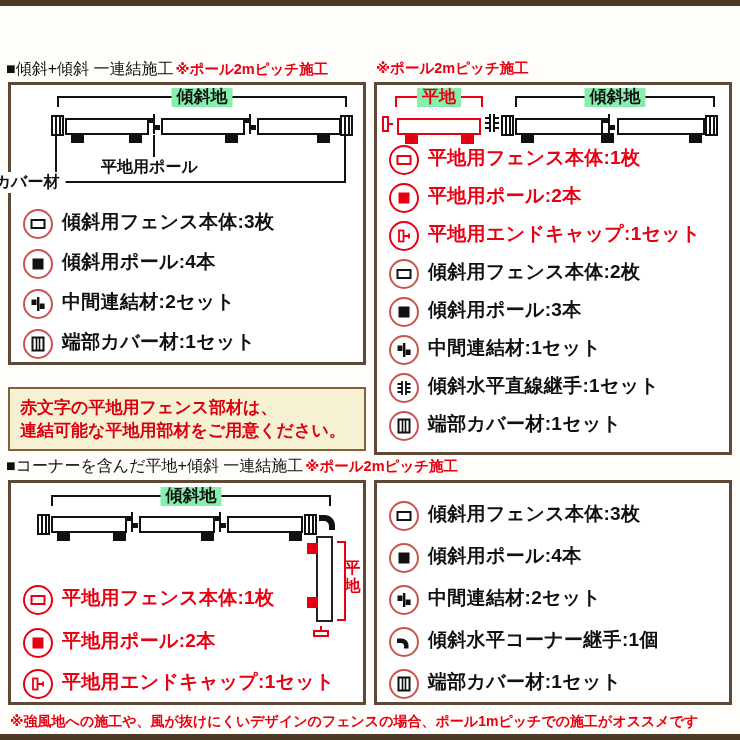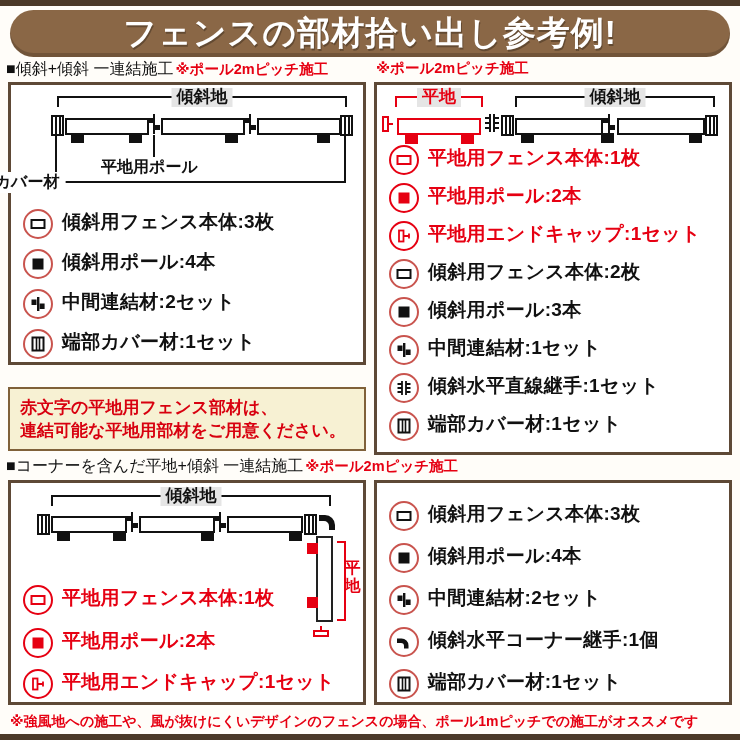--- a/index.html
+++ b/index.html
@@ -16,21 +16,21 @@
   
   .dg{position:absolute;}
   .dpanel{position:absolute;height:13px;background:#fff;border:2px solid #111;}
   .dpanel.redc{border-color:#e60012;}
   .vpanel{position:absolute;width:13px;background:#fff;border:2px solid #222;}
   .dpole{position:absolute;width:13px;height:10px;background:#111;}
   .dpole.redc{background:#e60012;}
   .dcover{position:absolute;width:9px;height:17px;border:2px solid #111;background:repeating-linear-gradient(90deg,#fff 0 2px,#111 2px 4px);}
   .dbr{position:absolute;height:9px;border:2px solid #111;border-bottom:none;}
   .dbr.redc{border-color:#e60012;}
-  .dbr .dbl{position:absolute;top:-10px;left:50%;transform:translateX(-50%);background:#e5e5e5;padding:0 5px;
+  .dbr .dbl{position:absolute;top:-10px;left:50%;transform:translateX(-50%);background:#86efac;padding:0 5px;
             font-size:17px;font-weight:bold;color:#111;white-space:nowrap;line-height:1.1;}
   .dbr.redc .dbl{color:#e60012;}
   .vbr{position:absolute;width:7px;border:2px solid #e60012;border-left:none;}
   .vtext{position:absolute;width:19px;font-size:16px;font-weight:bold;color:#e60012;line-height:1.12;
          word-break:break-all;text-align:center;}
   .vline{position:absolute;width:2px;background:#111;}
   .hline{position:absolute;height:2px;background:#111;}
   .dglabel{position:absolute;font-size:16px;font-weight:bold;color:#111;white-space:nowrap;background:#fff;padding:0 6px;}
   .ctr{left:50%;transform:translateX(-50%);}
   .blk{color:#111;} .redc{color:#e60012;}
@@ -50,23 +50,20 @@
             font-size:14px;font-weight:bold;white-space:nowrap;}
 </style>
 </head>
 <body>
 
 <div id="page">
 
   <div class="strip" style="top:0;"></div>
   <div class="strip" style="top:734px;"></div>
 
-  <div id="banner">
-    <span class="t">フェンスの部材拾い出し参考例!</span>
-  </div>
 
   <div class="sechead" style="left:6px;top:59px;">
     <span class="h">■傾斜+傾斜 一連結施工</span>
     <span class="p">※ポール2mピッチ施工</span>
   </div>
 
   <div class="sechead" style="left:374px;top:59px;">
     <span class="p">※ポール2mピッチ施工</span>
   </div>
 

